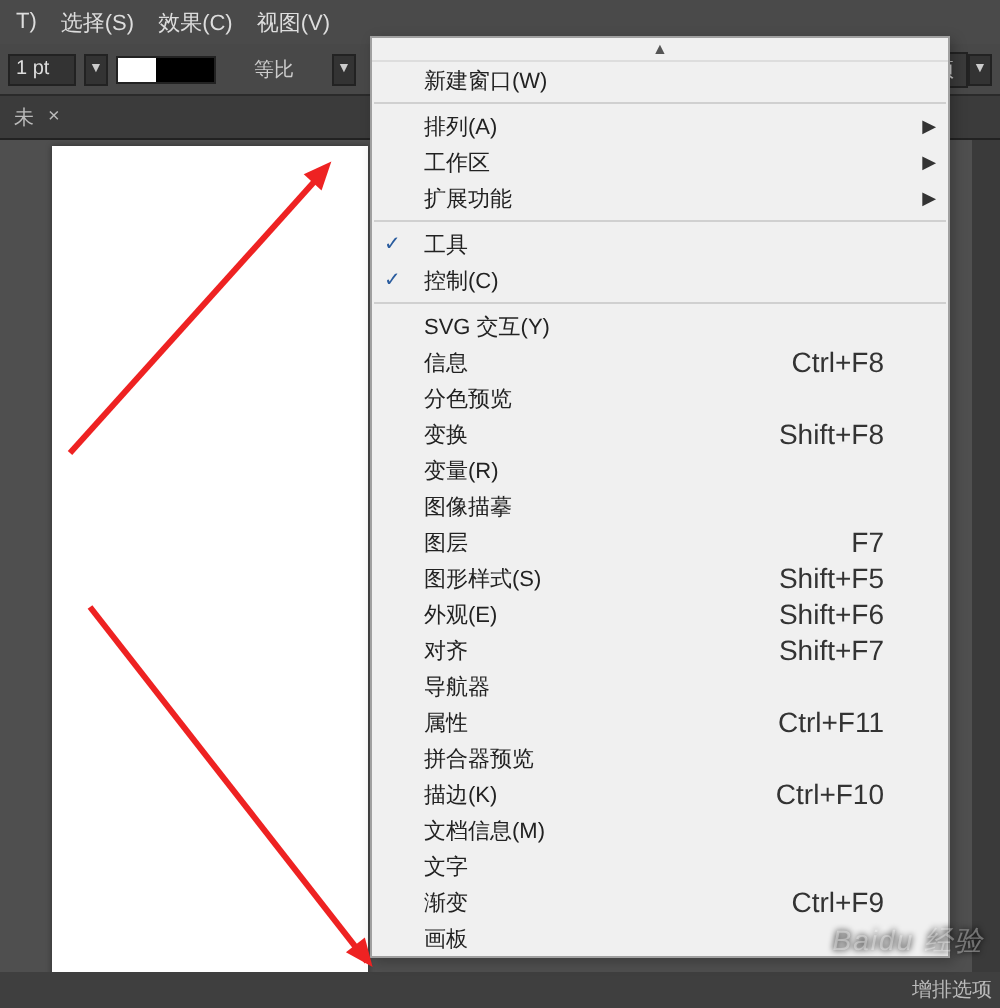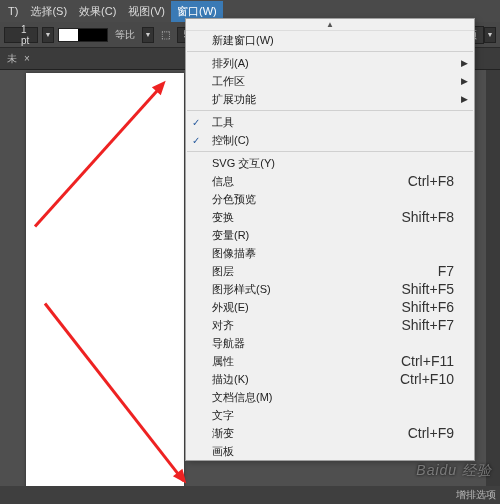--- a/index.html
+++ b/index.html
@@ -3,62 +3,61 @@
 <meta charset="utf-8">
 <style>
   * { margin: 0; padding: 0; box-sizing: border-box; font-family: "Microsoft YaHei", "SimSun", sans-serif; }
   body { background: #4a4a4a; width: 500px; height: 504px; overflow: hidden; position: relative; }
   
   .menubar { background: #4a4a4a; height: 22px; display: flex; align-items: center; padding-left: 2px; font-size: 11px; color: #ddd; }
   .menubar span { padding: 0 6px; }
   .menubar .active { background: #3a7ab5; color: #fff; padding: 3px 6px; }
   
   .toolbar { background: #484848; height: 26px; display: flex; align-items: center; padding: 0 4px; gap: 4px; border-bottom: 1px solid #2a2a2a; }
-  .zoom-field { background: #333; border: 1px solid #222; color: #ddd; font-size: 10px; width: 34px; height: 16px; padding: 0 16px; display: flex; align-items: center; }
+  .zoom-field { background: #333; border: 1px solid #222; color: #ddd; font-size: 10px; width: 34px; height: 16px; padding: 0 3px; display: flex; align-items: center; }
   .zoom-dd { width: 12px; height: 16px; background: #333; border: 1px solid #222; color:#ccc; font-size:7px; display:flex;align-items:center;justify-content:center;}
   .stroke-prev { width: 50px; height: 14px; background: linear-gradient(90deg,#fff 0 40%, #000 40% 100%); border:1px solid #222;}
-  .toolbar-lbl { color:#ccc; font-size:10px; margin: 0 3px; }
+  .toolbar-lbl { color:#ccc; font-size:10px; margin: 0 15px; }
   .num-field { background:#333; border:1px solid #222; color:#ddd; font-size:10px; width:18px; height:16px; display:flex; align-items:center; justify-content:center;}
   .right-opts { margin-left:auto; color:#ccc; font-size:10px; display:flex; align-items:center; }
   .dark-btn { background:#3a3a3a; border:1px solid #222; height:18px; padding:0 6px; color:#ccc; font-size:10px; display:flex; align-items:center; }
   
   .tabrow { background:#3b3b3b; height:22px; display:flex; align-items:center; padding-left:4px; border-bottom:1px solid #222;}
   .tabrow .tab { color:#bbb; font-size:10px; padding:0 3px; }
   .tabrow .x { color:#bbb; font-size:10px; margin-left:4px; }
 
   .canvas-area { position:absolute; top:70px; left:0; right:0; bottom:18px; background:#4f4f4f; display:flex; }
   .canvas { margin:3px 0 0 26px; background:#fff; width:158px; height:440px; box-shadow:0 0 3px rgba(0,0,0,.4); }
   .right-panel { position:absolute; right:0; top:70px; width:14px; height:420px; background:#3a3a3a; }
 
   .bottombar { position:absolute; bottom:0; left:0; right:0; height:18px; background:#3f3f3f; display:flex; align-items:center; color:#bbb; font-size:10px; padding:0 4px;}
   .bottombar .spacer { flex:1;}
   
   .dropdown { position:absolute; top:18px; left:185px; width:290px; background:#f0f0f0; border:1px solid #a0a0a0; box-shadow:2px 2px 6px rgba(0,0,0,.25); font-size:11px; color:#222; }
   .dropdown .top-arrow { text-align:center; font-size:8px; color:#555; padding:1px 0; border-bottom:1px solid #ddd;}
-  .menu-item { display:flex; align-items:center; height:18px; padding:0 20px 0 26px; position:relative; white-space:nowrap; }
+  .menu-item { display:flex; align-items:center; height:18px; padding:0 32px 0 26px; position:relative; white-space:nowrap; }
   .menu-item .check { position:absolute; left:6px; color:#2a5c9e; font-size:10px; }
   .menu-item .arrow { position:absolute; right:6px; font-size:9px; color:#333; }
   .menu-item .shortcut { margin-left:auto; padding-left:30px; color:#333; font-size:14px; }
   .sep { height:1px; background:#d0d0d0; margin:2px 1px; }
   
   
   .arrow-line { position:absolute; background:#e22; transform-origin:left center; height:3px; z-index:50; }
   .arrow-head { position:absolute; width:0; height:0; border-left:14px solid #e22; border-top:6px solid transparent; border-bottom:6px solid transparent; z-index:51;}
   
   .watermark { position:absolute; right:8px; bottom:24px; color:rgba(255,255,255,.35); font-size:14px; letter-spacing:1px; font-style:italic; z-index:3; text-shadow:0 0 3px #000;}
 </style>
 </head>
 <body>
 
 <div class="menubar" id="menubar">
     <span>T)</span>
     <span>选择(S)</span>
     <span>效果(C)</span>
     <span>视图(V)</span>
-    <span class="active">窗口(W)</span>
   </div>
 
 <div class="toolbar">
   <div class="zoom-field">1 pt</div>
   <div class="zoom-dd">▼</div>
   <div class="stroke-prev"></div>
   <span class="toolbar-lbl">等比</span>
   <div class="zoom-dd">▼</div>
   <span class="toolbar-lbl">⬚</span>
   <div class="num-field">5</div>
@@ -150,20 +149,23 @@
       <span class="shortcut">Shift+F7</span>
     </div>
     <div class="menu-item">
       <span>导航器</span>
     </div>
     <div class="menu-item">
       <span>属性</span>
       <span class="shortcut">Ctrl+F11</span>
     </div>
     <div class="menu-item">
+      <span>拼合器预览</span>
+    </div>
+    <div class="menu-item">
       <span>描边(K)</span>
       <span class="shortcut">Ctrl+F10</span>
     </div>
     <div class="menu-item">
       <span>文档信息(M)</span>
     </div>
     <div class="menu-item">
       <span>文字</span>
     </div>
     <div class="menu-item">

